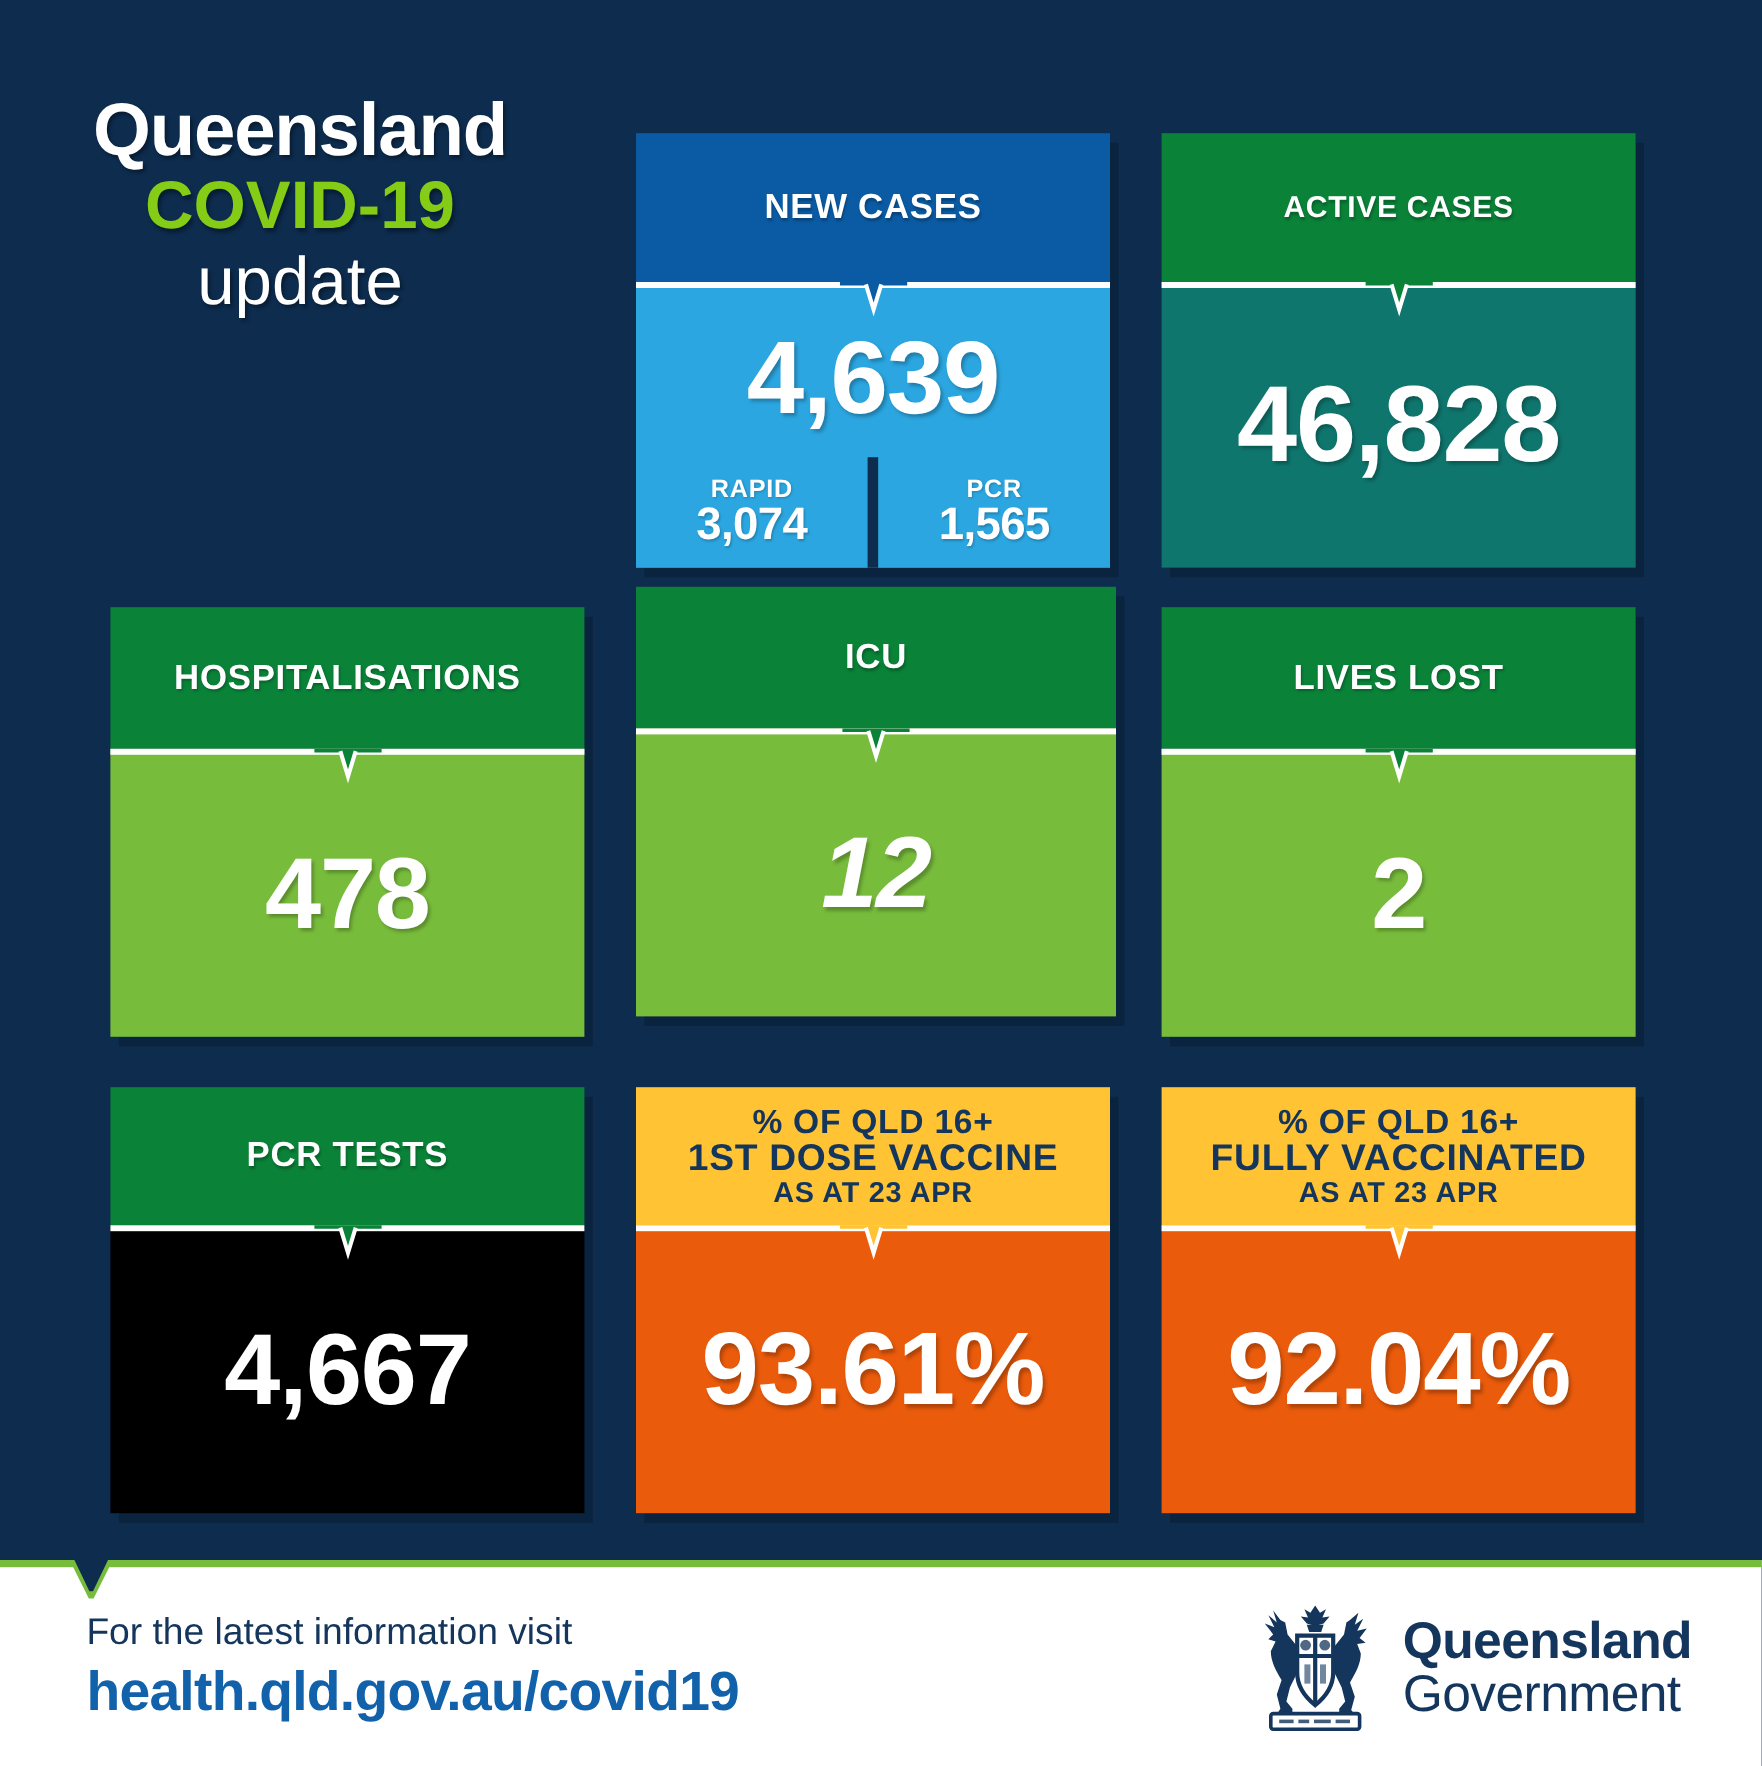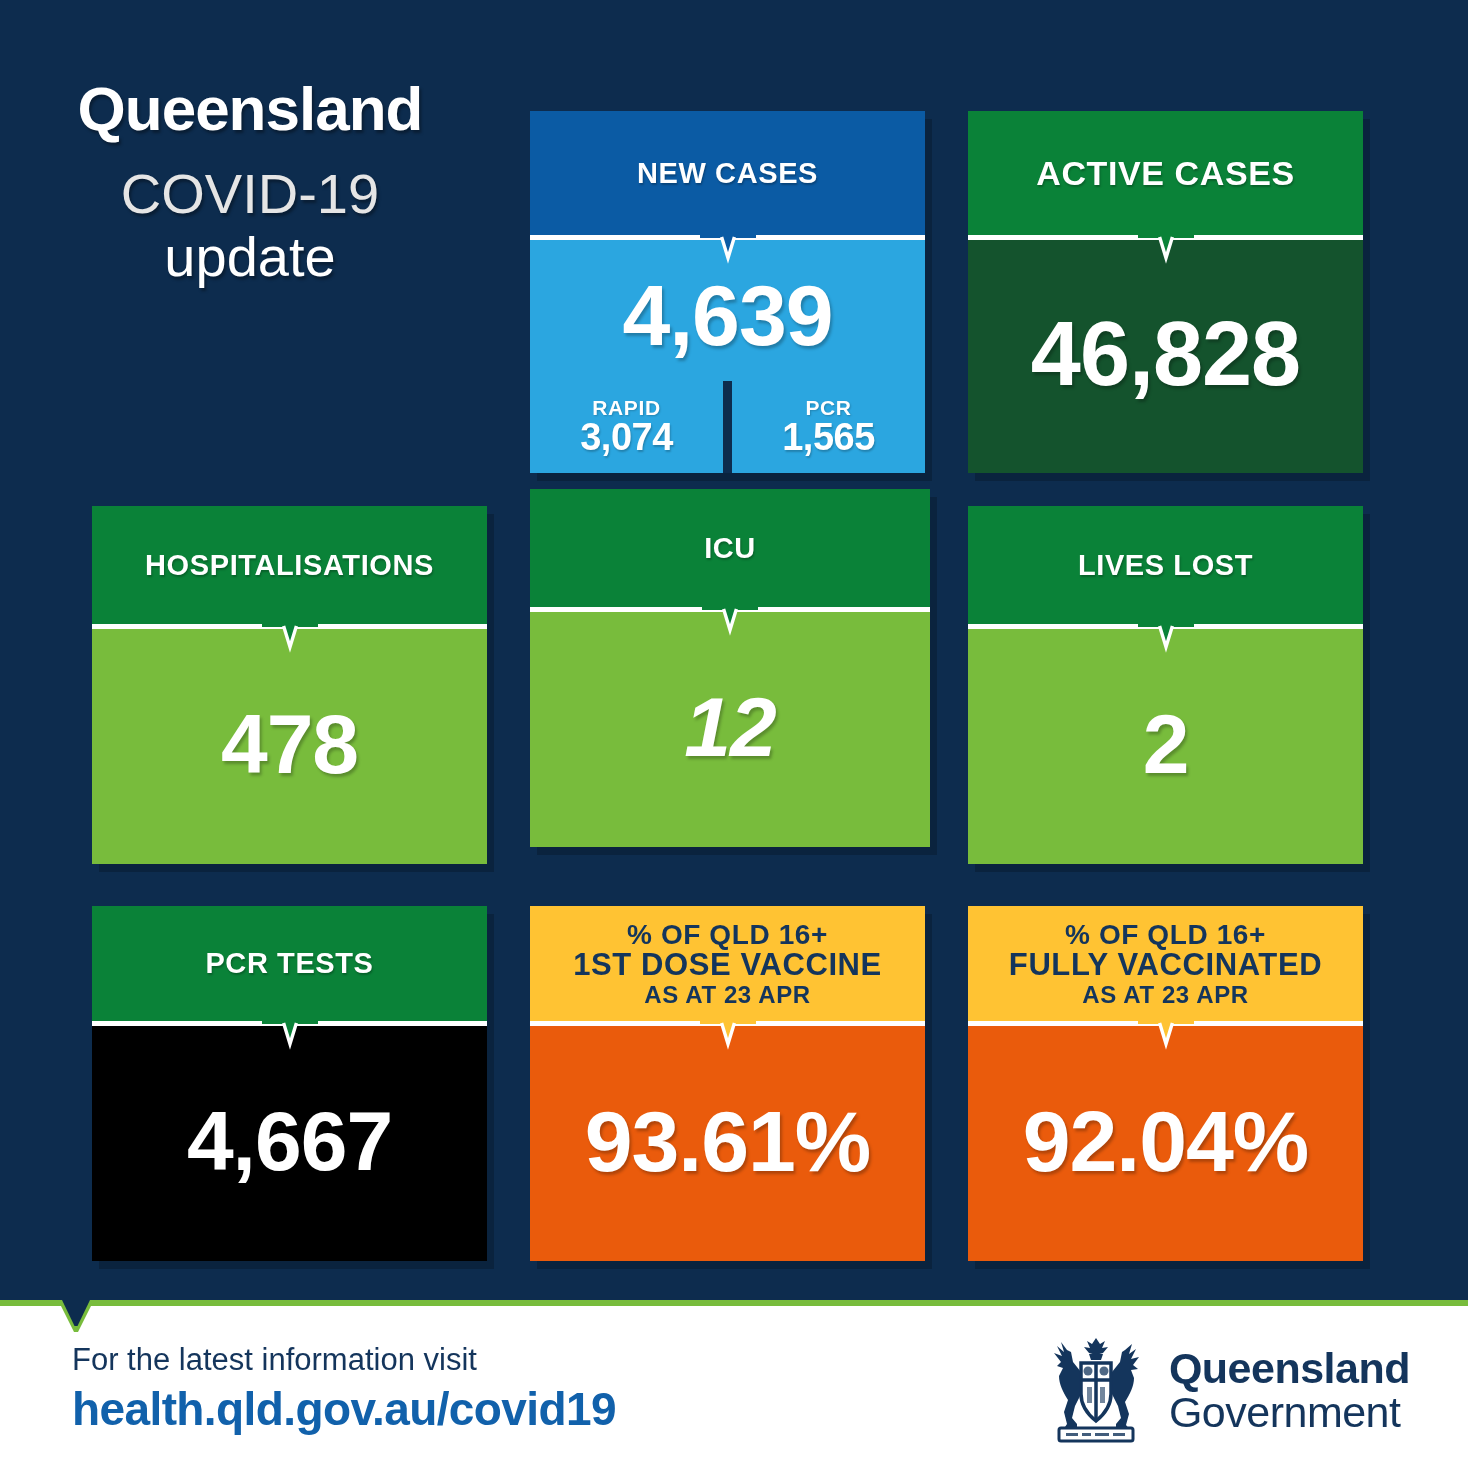--- a/index.html
+++ b/index.html
@@ -15,22 +15,22 @@
   
   #stage { position:absolute; inset:0; background:#0d2c4e; }
 
   
   #title-block { position:absolute; left:0; top:78px; width:500px; text-align:center; }
   #title-line1 {
     font-size:62px; font-weight:bold; color:#ffffff; line-height:1.0;
     letter-spacing:-1px; text-shadow:2px 3px 3px rgba(0,0,0,0.35);
   }
   #title-line2 {
-    font-size:56px; font-weight:normal; color:#e5e5e5; line-height:1.12;
-    letter-spacing:0px; text-shadow:2px 3px 3px rgba(0,0,0,0.35);margin-top:23px;
+    font-size:56px; font-weight:bold; color:#84cc16; line-height:1.12;
+    letter-spacing:0px; text-shadow:2px 3px 3px rgba(0,0,0,0.35);
   }
   #title-line3 {
     font-size:56px; font-weight:normal; color:#ffffff; line-height:1.12;
     letter-spacing:0px; text-shadow:2px 3px 3px rgba(0,0,0,0.35);
   }
 
   
   #date-ribbon { position:absolute; left:0; top:356px; width:500px; height:74px; }
   .rib-shadow {
     position:absolute; left:0; top:6px; width:492px; height:68px;
@@ -159,23 +159,23 @@
         <div class="sub-box">
           <div class="slabel">PCR</div>
           <div class="sval">1,565</div>
         </div>
       </div>
     </div>
   </div>
 
   <div class="card" style="left:968px; top:78px; width:395px; height:362px;">
     <div class="card-head" style="height:124px; background:#0a8238;">
-      <div class="htxt" style="font-size:34px; color:#ffffff;">ACTIVE CASES</div>
-    </div>
-    <div class="card-body" style="height:238px; background:#14532d;">
+      <div class="htxt" style="font-size:25px; color:#ffffff;">ACTIVE CASES</div>
+    </div>
+    <div class="card-body" style="height:238px; background:#0f766e;">
       <div class="sep"></div>
       <svg class="notch" viewBox="0 0 56 34">
         <path d="M0,0 L56,0 L56,3 L34,3 L28,22 L22,3 L0,3 Z" fill="#0a8238"></path>
         <path d="M21.6,2 L28,23 L34.4,2" fill="none" stroke="#ffffff" stroke-width="3.4"></path>
       </svg>
       <div class="bval" style="font-size:90px;">46,828</div>
     </div>
   </div>
 
   <div class="card" style="left:92px; top:473px; width:395px; height:358px;">

